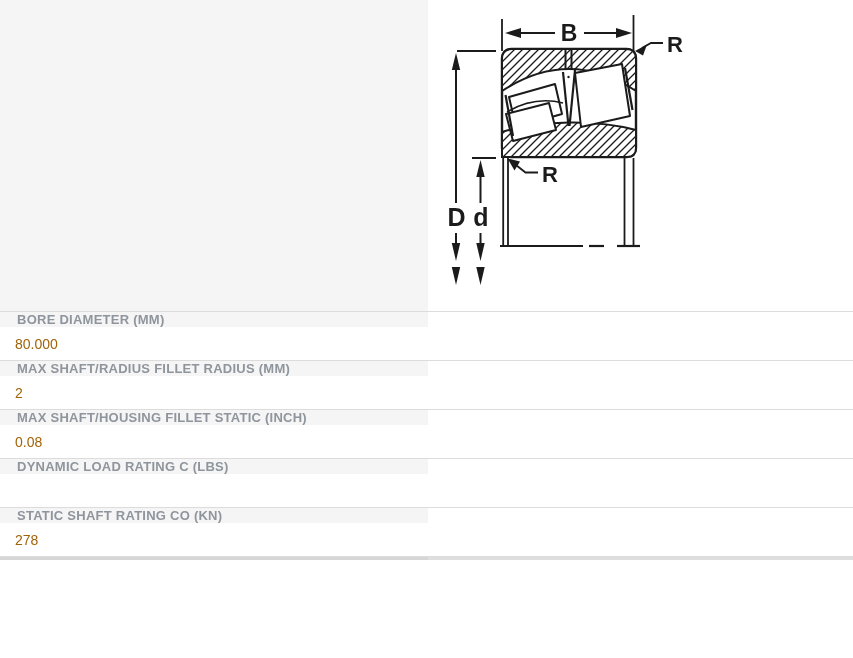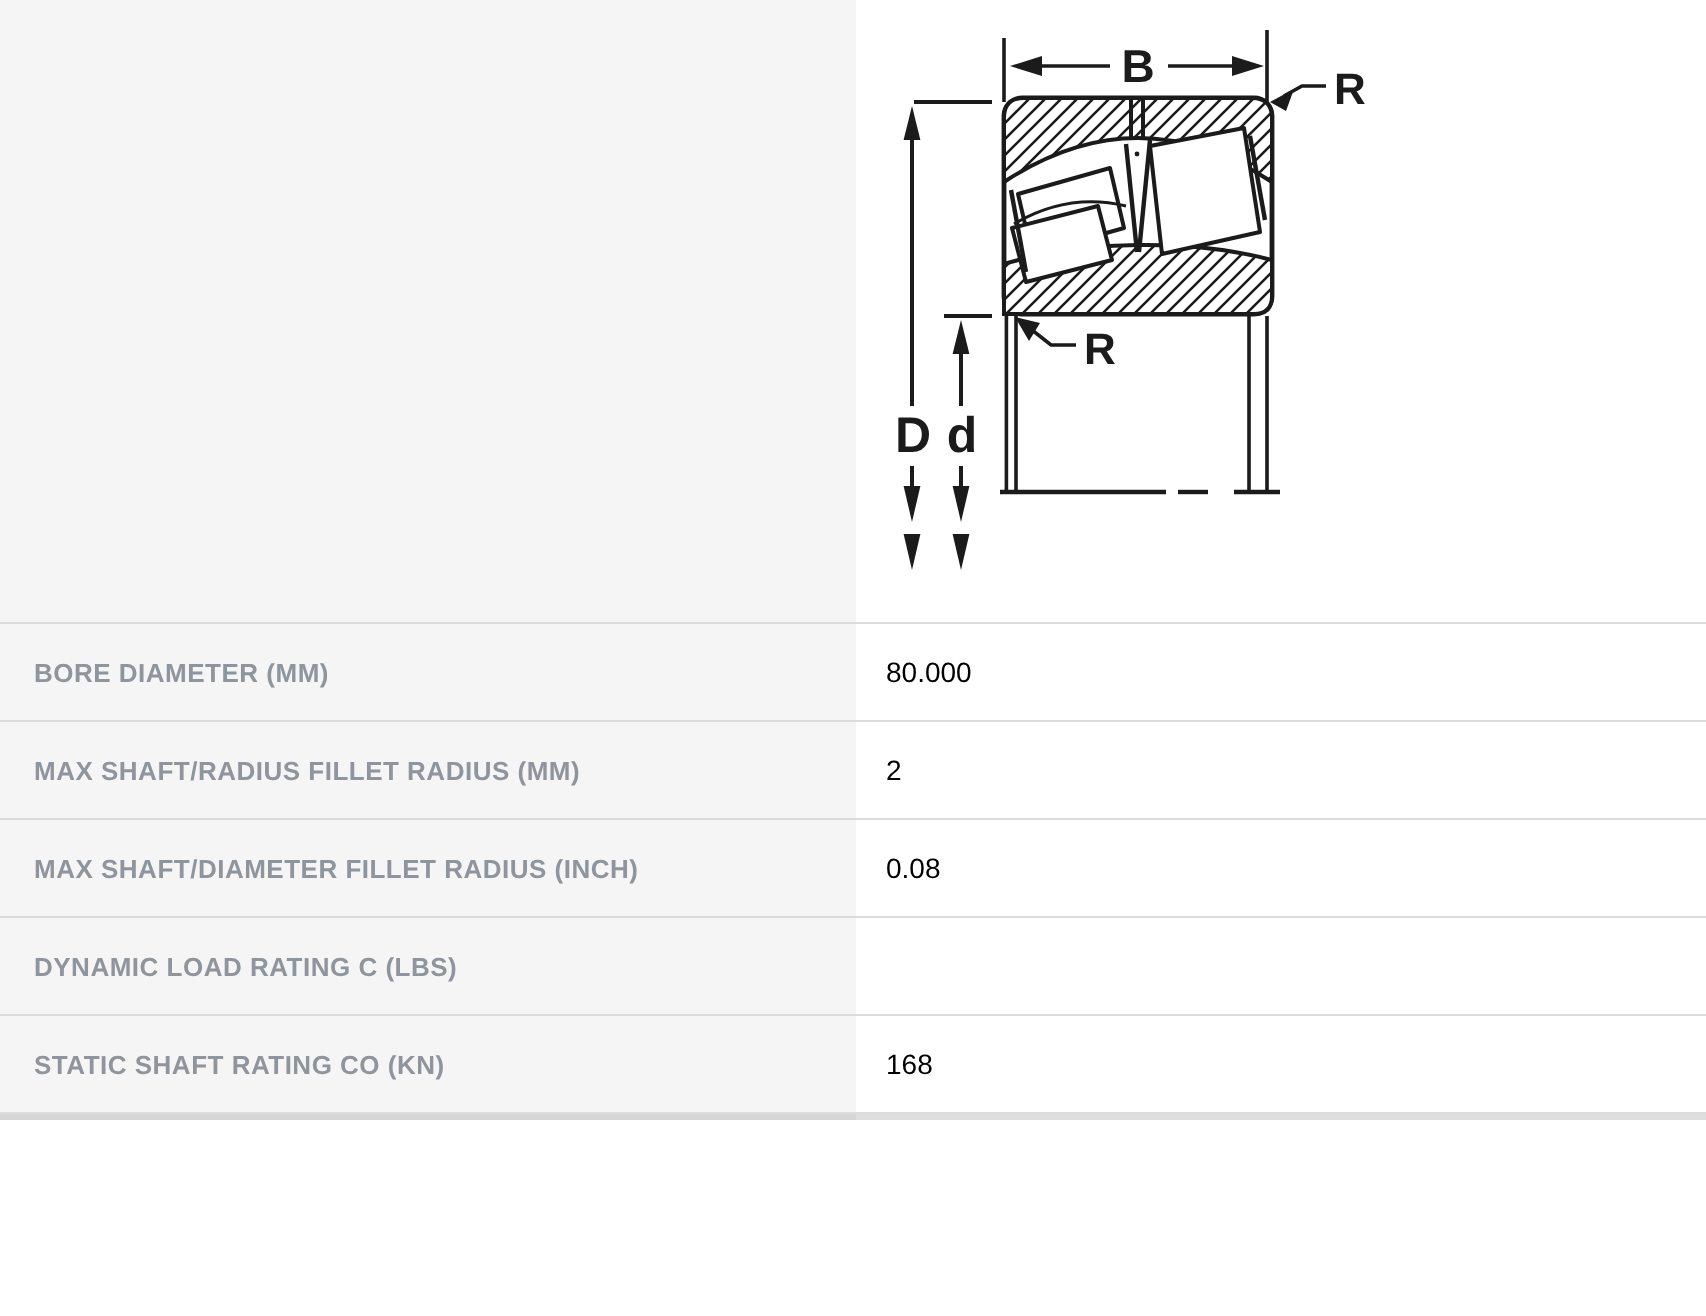--- a/index.html
+++ b/index.html
@@ -13,25 +13,25 @@
   .cell-label{
     width:428px;box-sizing:border-box;background:#f5f5f5;
     display:flex;align-items:center;padding-left:17px;
   }
   .cell-value{
     flex:1;box-sizing:border-box;background:#ffffff;
     display:flex;align-items:center;padding-left:15px;
   }
   .figure-row{height:311px;}
   .figure-row .cell-value{padding:0;align-items:flex-start;}
-  .spec-row{height:48px;}
+  .spec-row{height:48px;flex-direction:column;}
   .label-text{
     font-size:13px;font-weight:700;color:#8f959c;letter-spacing:.25px;
   }
-  .value-text{font-size:14px;color:#000000;}
+  .value-text{font-size:14px;color:#a16207;}
   .bottom-strip{height:3px;display:flex;}
   .bottom-strip .l{width:428px;background:#d6d6d6;}
   .bottom-strip .r{flex:1;background:#dedede;}
   .dim-text{
     font-family:"Liberation Sans",sans-serif;font-weight:700;fill:#1b1b1b;
   }
 </style>
 </head>
 <body>
 
@@ -149,40 +149,40 @@
     <div class="cell-label">
       <span class="label-text">MAX SHAFT/RADIUS FILLET RADIUS (MM)</span>
     </div>
     <div class="cell-value">
       <span class="value-text">2</span>
     </div>
   </div>
 
   <div class="row spec-row">
     <div class="cell-label">
-      <span class="label-text">MAX SHAFT/DIAMETER FILLET RADIUS (INCH)</span>
+      <span class="label-text">MAX SHAFT/HOUSING FILLET STATIC (INCH)</span>
     </div>
     <div class="cell-value">
       <span class="value-text">0.08</span>
     </div>
   </div>
 
   <div class="row spec-row">
     <div class="cell-label">
       <span class="label-text">DYNAMIC LOAD RATING C (LBS)</span>
     </div>
   </div>
 
 
   <div class="row spec-row">
     <div class="cell-label">
       <span class="label-text">STATIC SHAFT RATING CO (KN)</span>
     </div>
     <div class="cell-value">
-      <span class="value-text">168</span>
+      <span class="value-text">278</span>
     </div>
   </div>
 
   <div class="bottom-strip">
     <div class="l"></div>
     <div class="r"></div>
   </div>
 
 </div>
 

